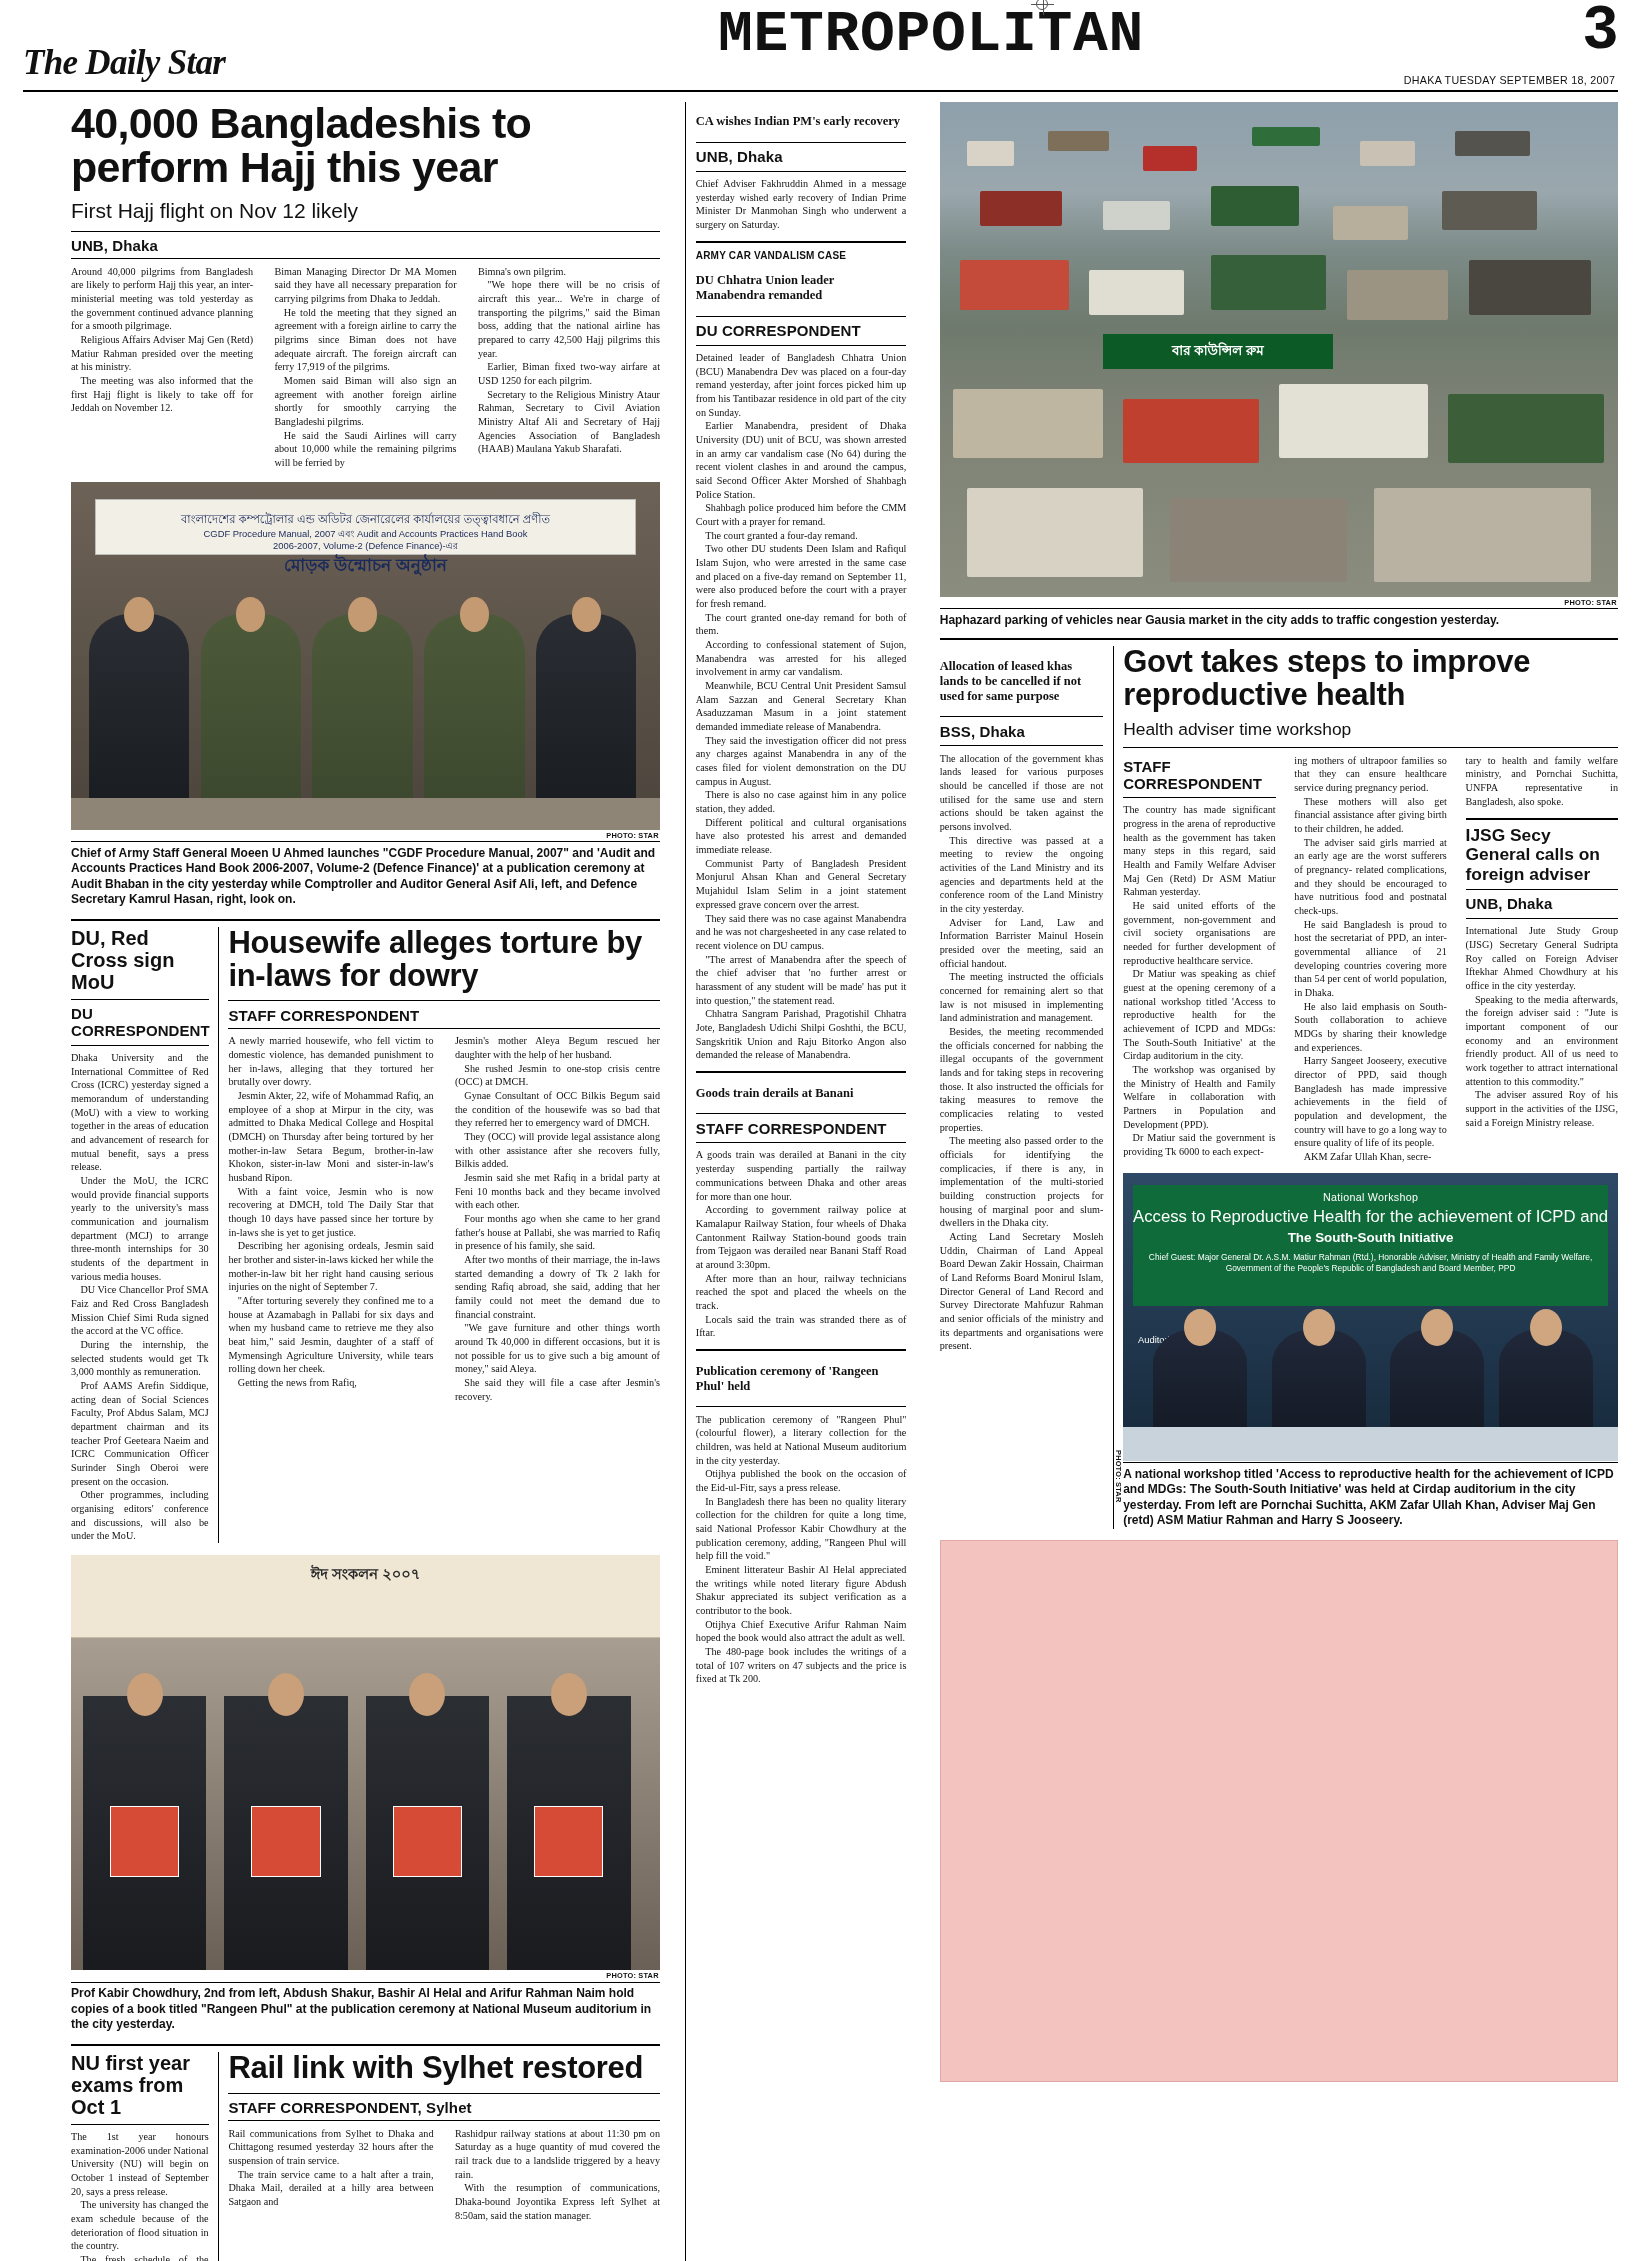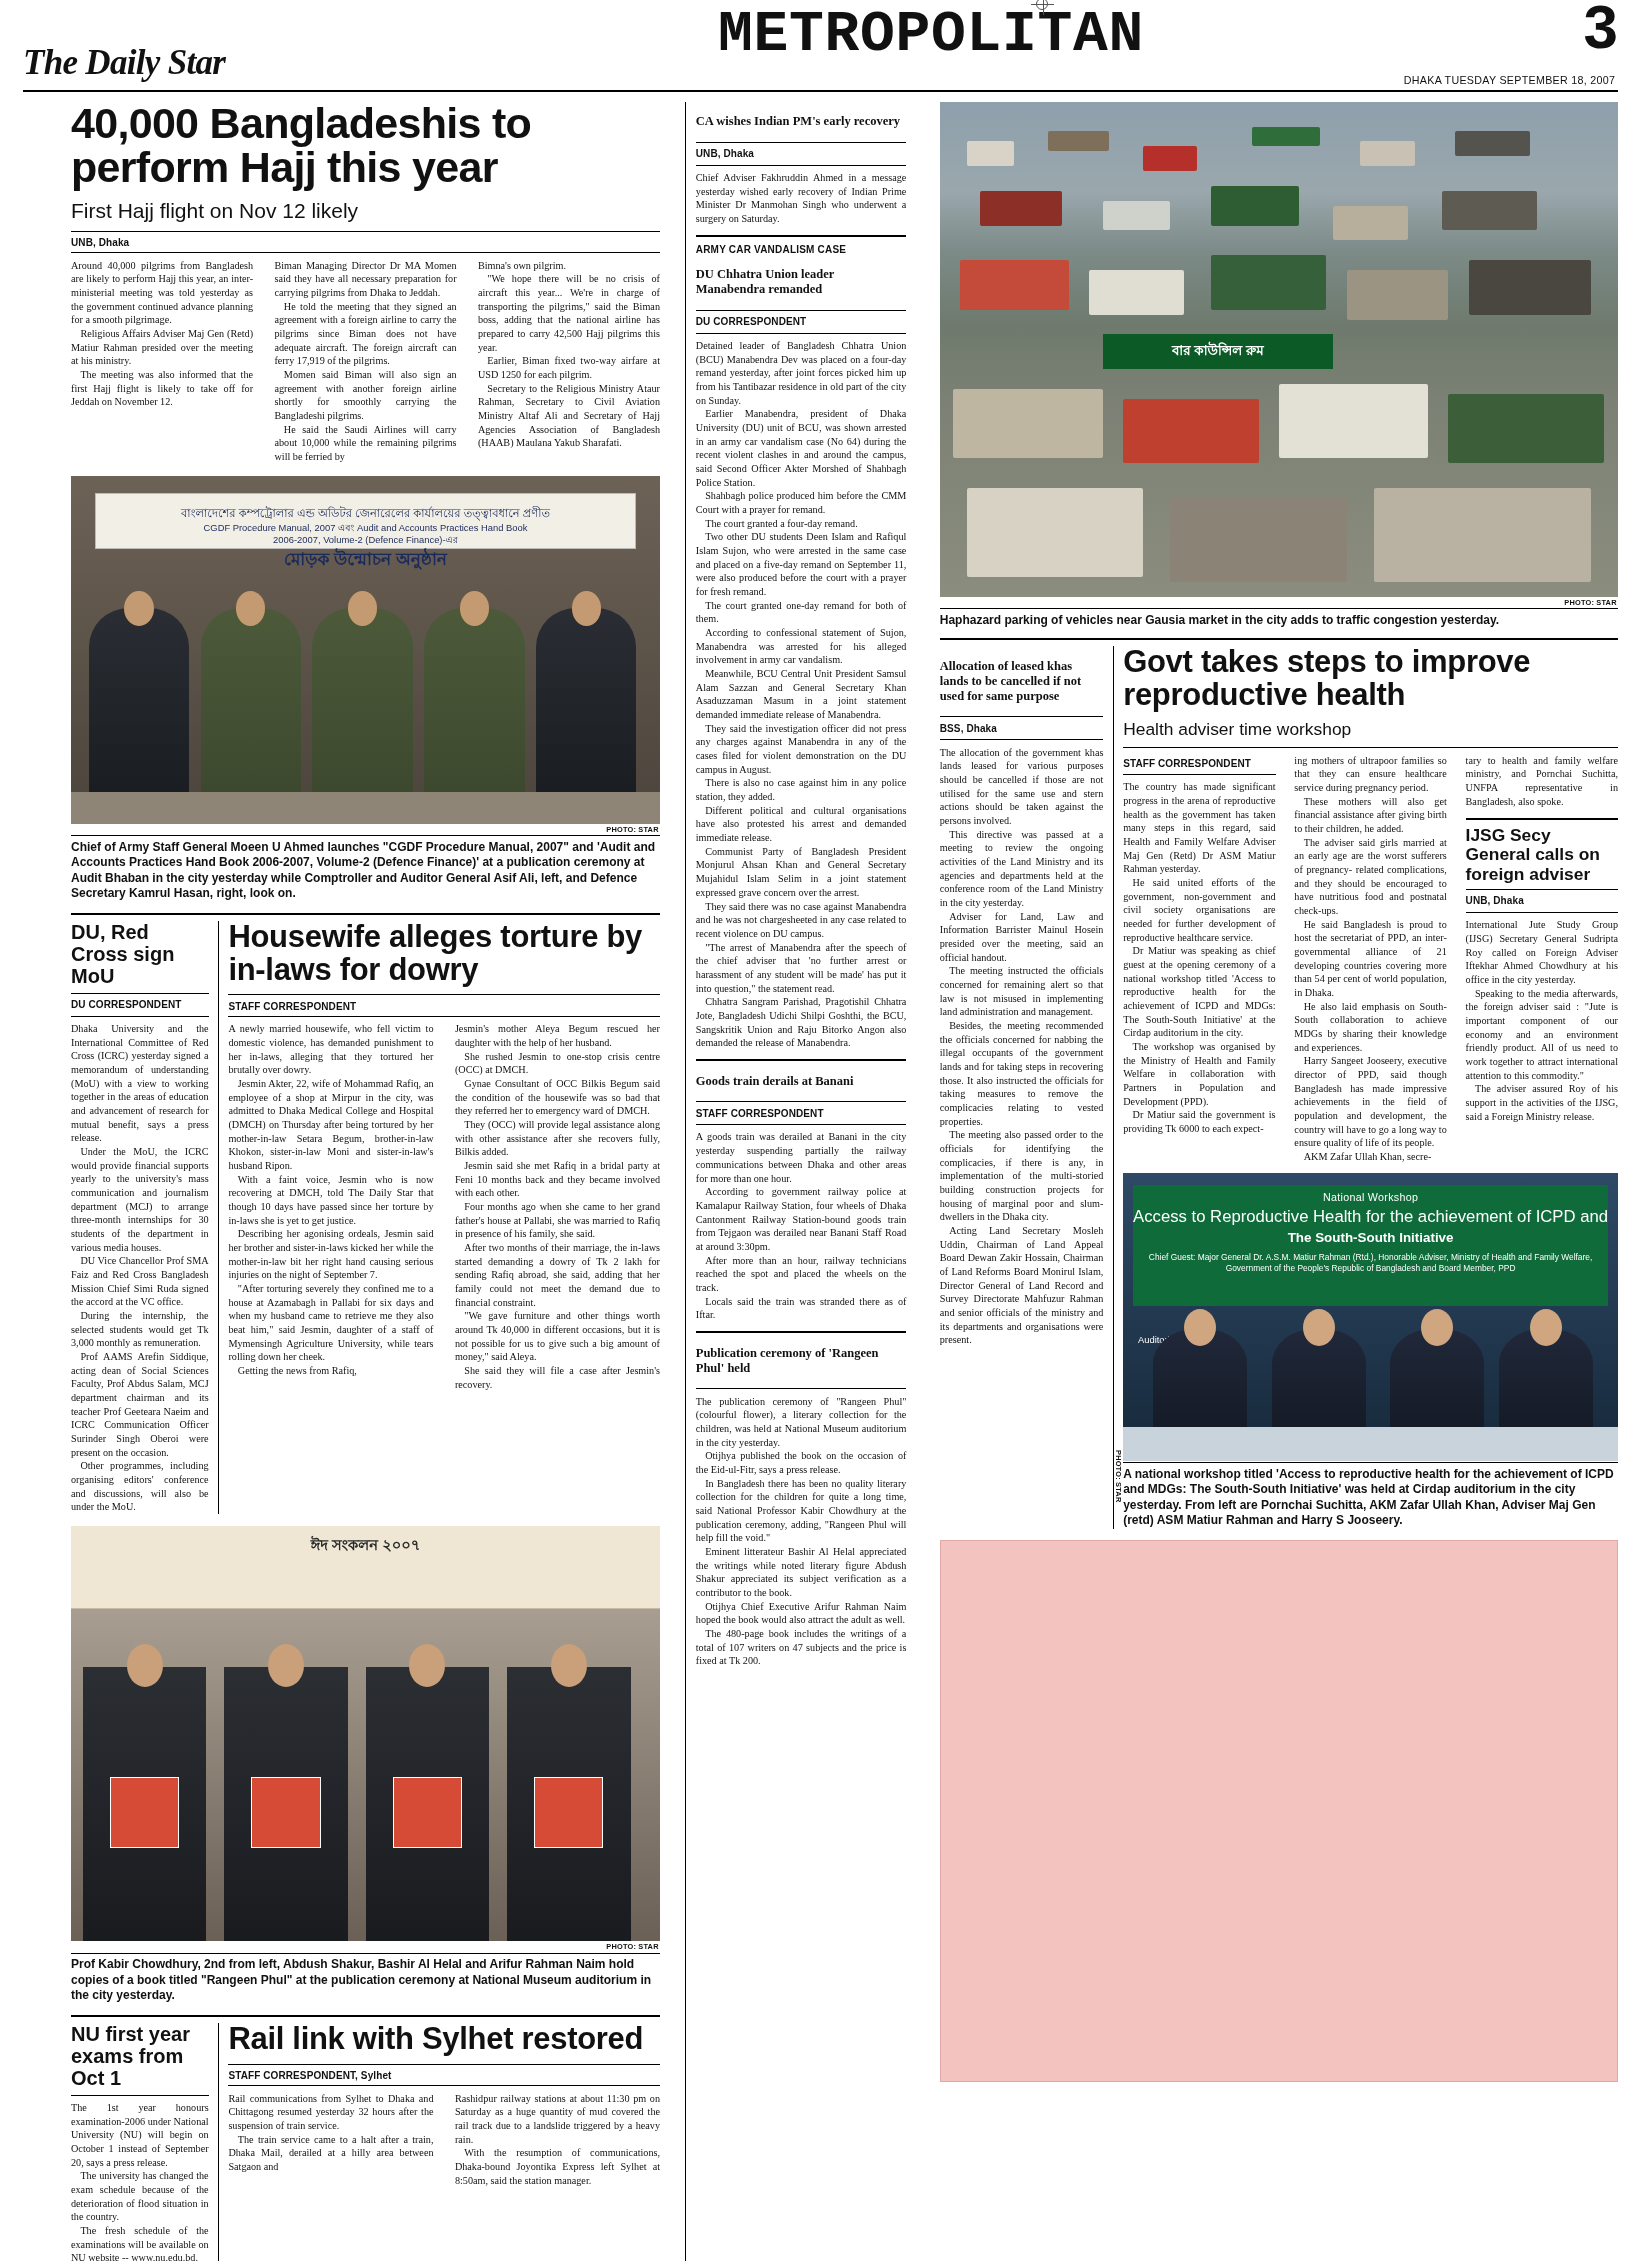--- a/index.html
+++ b/index.html
@@ -120,21 +120,21 @@
   }
   .kicker {
     font-family: "Liberation Sans", sans-serif;
     font-size: 10px;
     font-weight: bold;
     letter-spacing: 0.2px;
     margin: 0 0 2.7px 0;
   }
   .byline {
     font-family: "Liberation Sans", sans-serif;
-    font-size: 10px;
+    font-size: 15px;
     font-weight: bold;
     letter-spacing: 0.1px;
     margin: 4px 0 4px 0;
   }
   .rule { border-top:0.7px solid #000; margin: 4px 0 5.4px 0; }
   .rule-thin { border-top:0.7px solid #000; margin: 5.4px 0; }
   .rule-dark { border-top:2px solid #000; margin: 6.7px 0; }
   p.bt {
     font-family: "Liberation Serif", serif;
     font-size: 10.2px;

